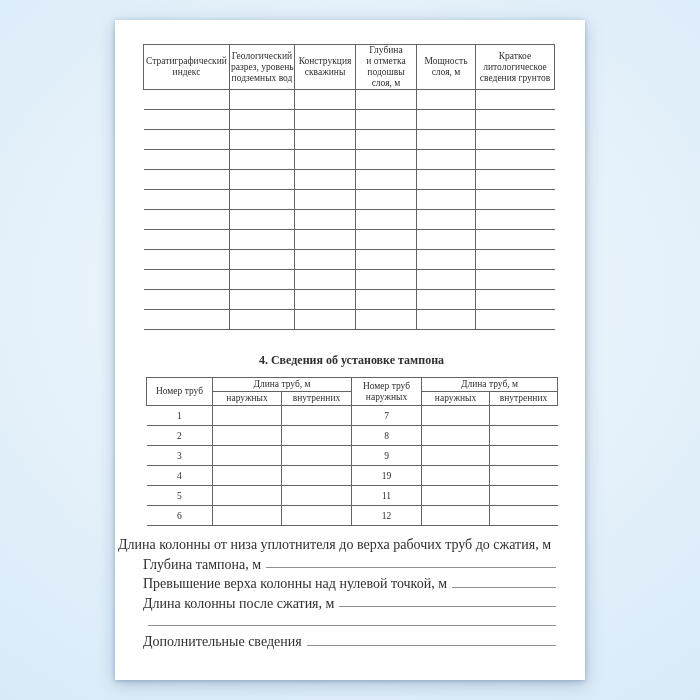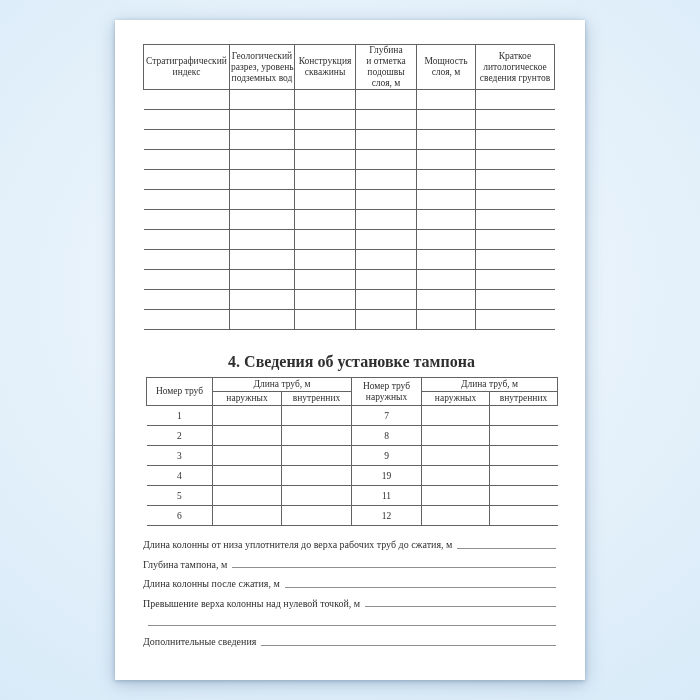--- a/index.html
+++ b/index.html
@@ -28,39 +28,39 @@
   .t1 td{
     height:19px;padding:0;
     border-top:1px solid #636363;border-bottom:1px solid #636363;
     border-left:1px solid #636363;border-right:1px solid #636363;
   }
   .t1 td:first-child{border-left:none;}
   .t1 td:last-child{border-right:none;}
   
   .title{
     position:absolute;left:31px;top:333px;width:411px;
-    text-align:center;font-size:16px;font-weight:bold;white-space:pre;
+    text-align:center;font-size:12px;font-weight:bold;white-space:pre;
   }
   
   .t2{left:31px;top:357px;width:411px;}
   .t2 th{
     border:1px solid #636363;height:13px;padding:0 1px;
     font-weight:normal;font-size:9.5px;line-height:11px;
     text-align:center;vertical-align:middle;white-space:pre-line;
   }
   .t2 td{
     height:19px;padding:0;font-size:9.5px;text-align:center;vertical-align:middle;
     border-top:1px solid #636363;border-bottom:1px solid #636363;
     border-left:1px solid #636363;border-right:1px solid #636363;
   }
   .t2 td:first-child{border-left:none;}
   .t2 td:last-child{border-right:none;}
   
   .fields{position:absolute;left:28px;top:512px;width:413px;}
-  .field{height:19.4px;display:flex;align-items:flex-end;font-size:10px;white-space:pre;}
+  .field{height:19.4px;display:flex;align-items:flex-end;font-size:14px;white-space:pre;justify-content:flex-end;}
   .flabel{line-height:13px;}
   .rule{flex:1;border-bottom:1px solid #8f8f8f;margin-left:5px;margin-bottom:2.5px;}
 </style>
 </head>
 <body>
 
 <div class="stage">
   <div class="paper">
 
     <table class="t1">
@@ -266,20 +266,20 @@
             <td>12</td>
             <td></td>
             <td></td>
           </tr>
         </tbody>
     </table>
 
     <div class="fields">
         <div class="field"><span class="flabel">Длина колонны от низа уплотнителя до верха рабочих труб до сжатия, м</span><div class="rule"></div></div>
         <div class="field"><span class="flabel">Глубина тампона, м</span><div class="rule"></div></div>
+        <div class="field"><span class="flabel">Превышение верха колонны над нулевой точкой, м</span><div class="rule"></div></div>
         <div class="field"><span class="flabel">Длина колонны после сжатия, м</span><div class="rule"></div></div>
-        <div class="field"><span class="flabel">Превышение верха колонны над нулевой точкой, м</span><div class="rule"></div></div>
         <div class="field"><div class="rule"></div></div>
         <div class="field"><span class="flabel">Дополнительные сведения</span><div class="rule"></div></div>
       </div>
 
   </div>
 </div>
 
 </body></html>

